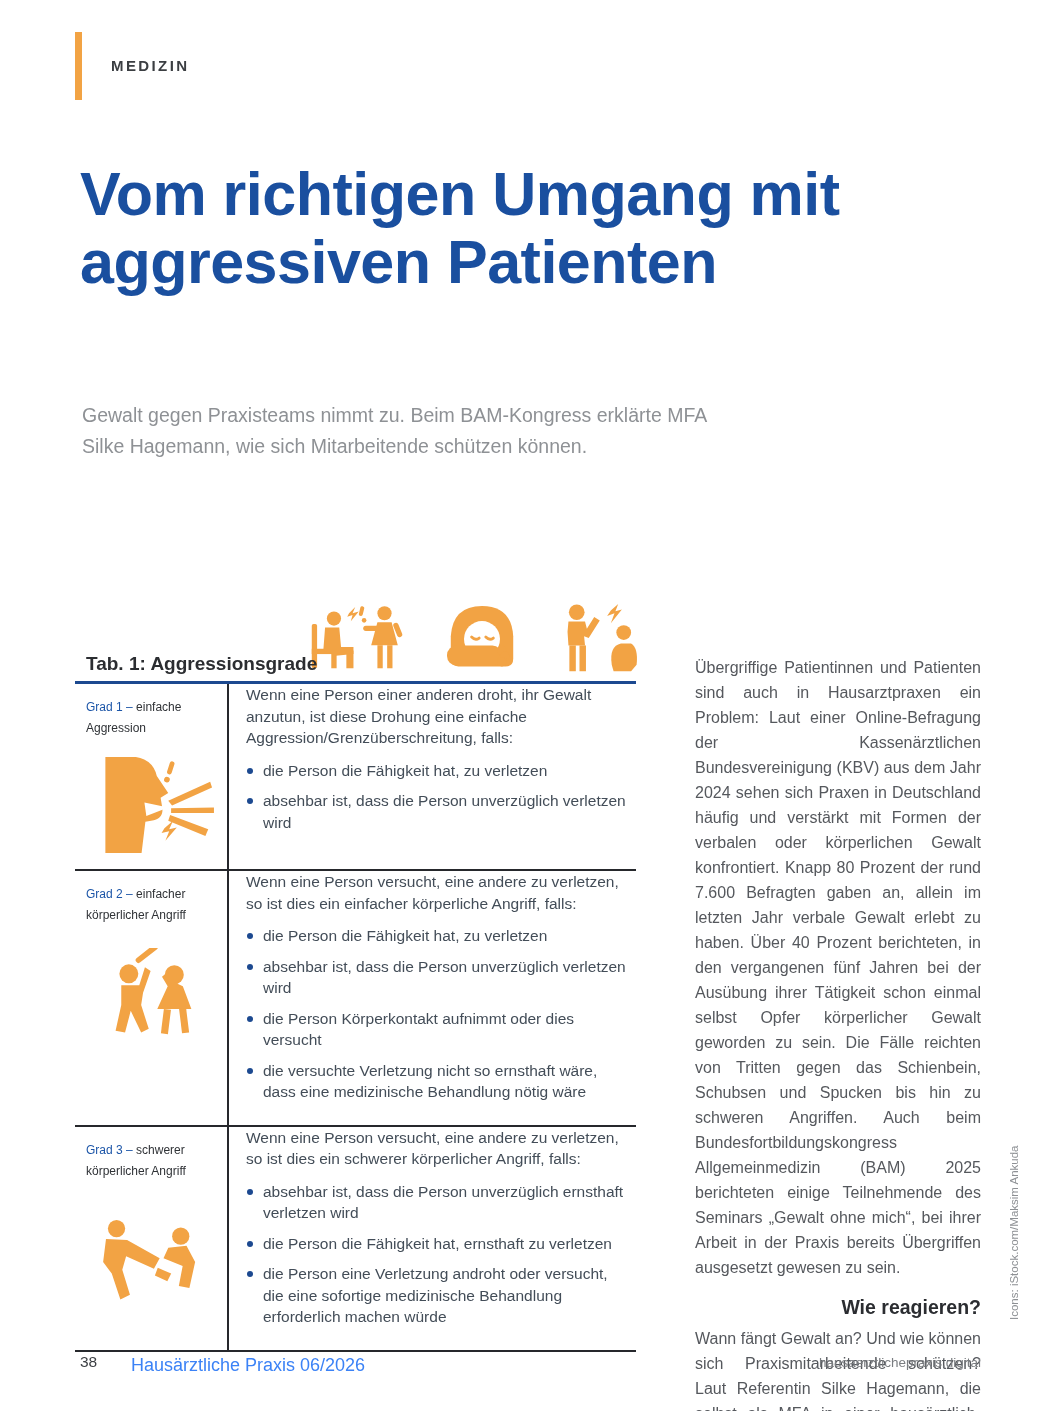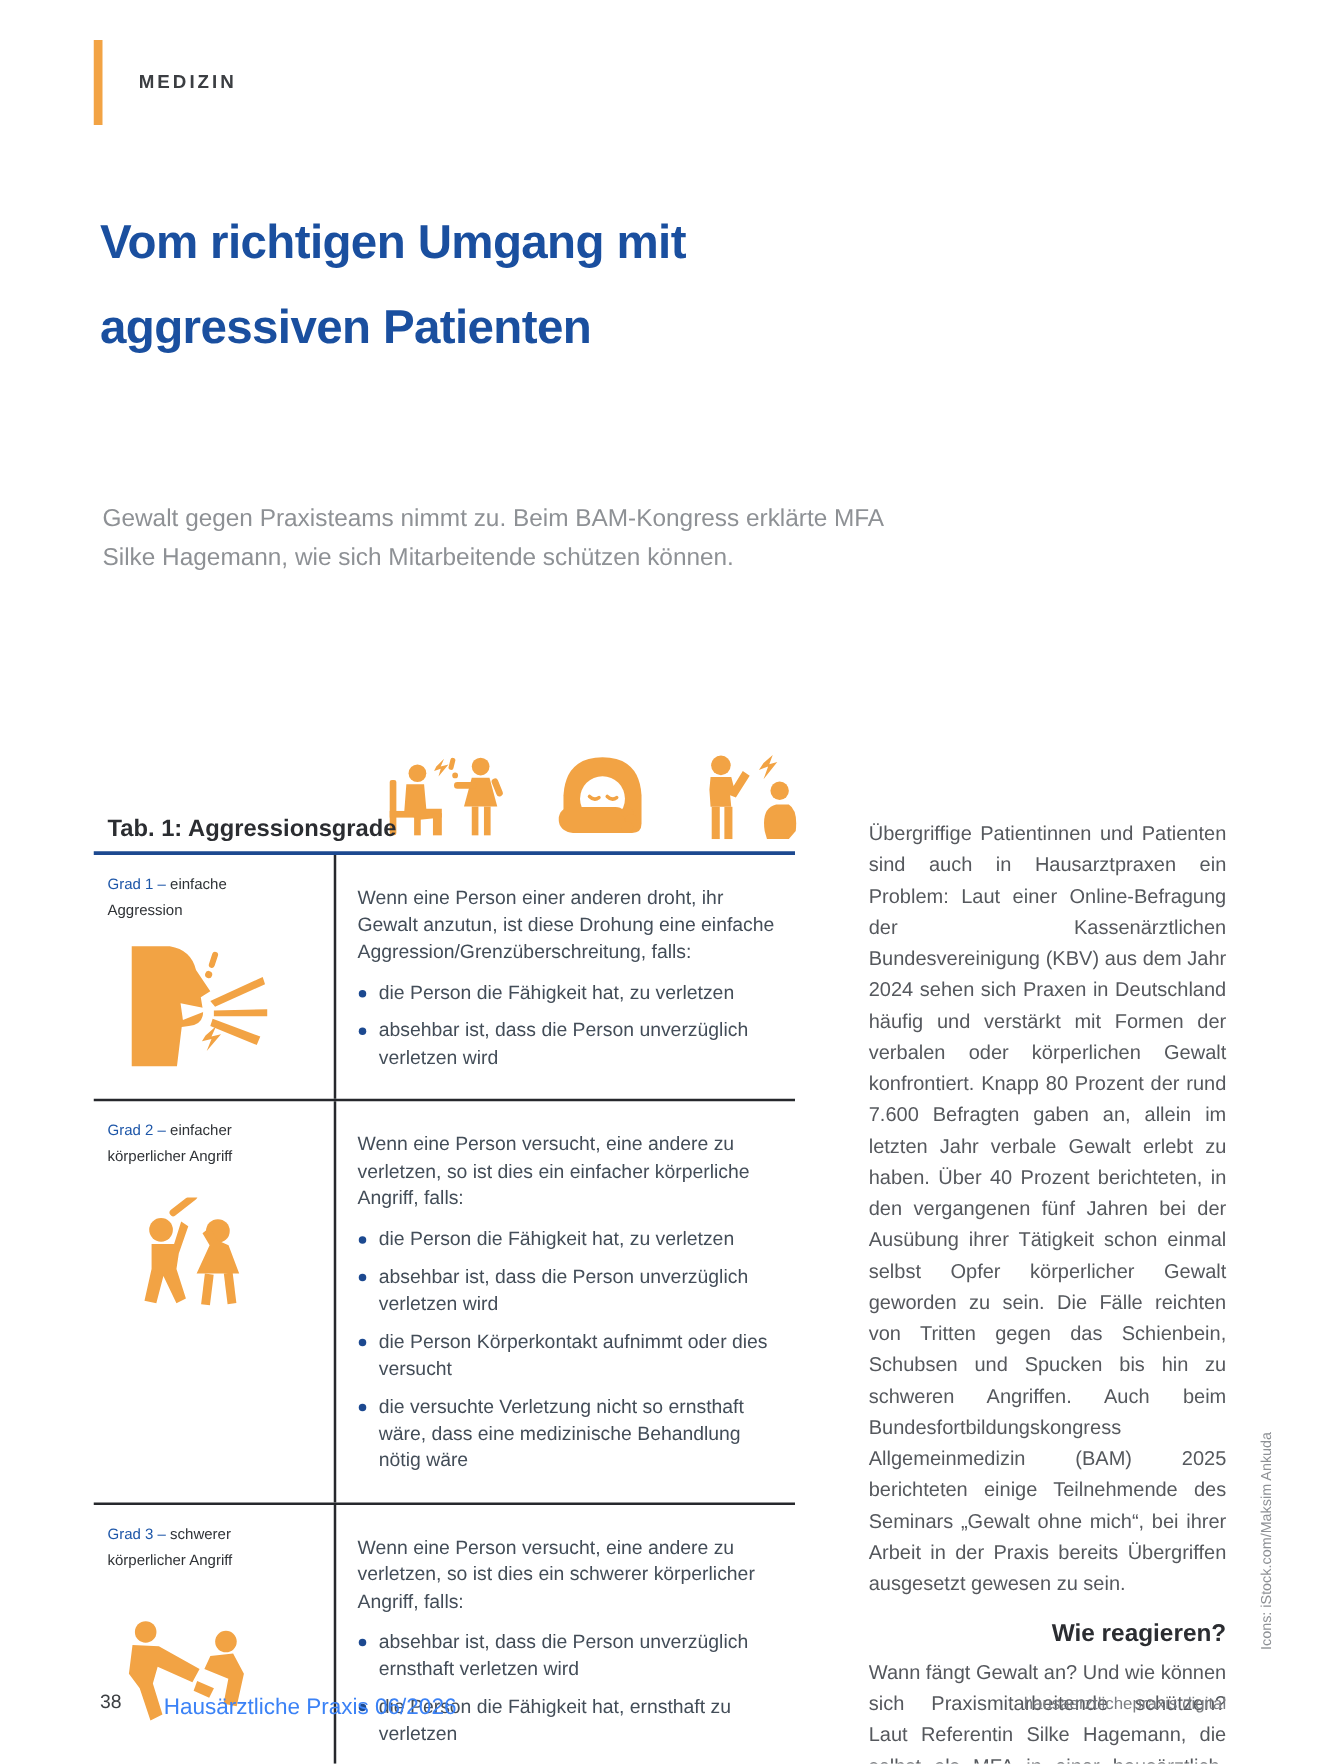--- a/index.html
+++ b/index.html
@@ -3,35 +3,35 @@
 <meta charset="utf-8">
 <style>
   * { margin:0; padding:0; box-sizing:border-box; }
   html,body { background:#ffffff; }
   body { font-family:"Liberation Sans", sans-serif; }
   .page { position:relative; width:1058px; height:1411px; background:#ffffff; overflow:hidden; }
 
   .accent-bar { position:absolute; left:75px; top:32px; width:7px; height:68px; background:#F2A344; }
   .kicker { position:absolute; left:111px; top:57px; font-size:15px; font-weight:700; letter-spacing:2.4px; color:#3b3e42; }
 
-  .title { position:absolute; left:80px; top:160px; width:880px; font-size:38px; line-height:68px; font-weight:700; color:#1A4F9F; letter-spacing:-0.5px; }
+  .title { position:absolute; left:80px; top:160px; width:880px; font-size:61px; line-height:68px; font-weight:700; color:#1A4F9F; letter-spacing:-0.5px; }
 
   .intro { position:absolute; left:82px; top:400px; width:630px; font-size:19.5px; line-height:31px; color:#8e9195; }
 
   .author-block { position:absolute; left:695px; top:566px; width:284px; padding-bottom:11px; border-bottom:3px solid #2E5FA3; font-size:14.5px; color:#5a5d61; }
 
   .header-icons { position:absolute; left:310px; top:596px; width:332px; height:78px; display:flex; justify-content:space-between; align-items:flex-end; }
   .header-icons svg { display:block; }
 
   .table-block { position:absolute; left:75px; top:653px; width:561px; }
   .table-title { font-size:19px; font-weight:700; color:#2b2d31; margin:0 0 6px 11px; }
   .tbl { border-top:3px solid #1C4990; }
   .row { display:flex; border-bottom:2px solid #26282c; }
   .cell-left { width:152px; padding:13px 6px 10px 11px; }
-  .cell-right { flex:1; border-left:2px solid #26282c; padding:24px 6px 13px 17px;margin-left:40px; }
+  .cell-right { flex:1; border-left:2px solid #26282c; padding:0 6px 13px 17px; }
   .row1 .cell-right { min-height:172px; } .row2 .cell-right { min-height:177px; } .row3 .cell-right { min-height:197px; }
   .grade-label { font-size:12px; font-weight:400; line-height:21px; }
   .grade-num { color:#1D56A8; }
   .grade-rest { color:#2f3236; }
   .row-icon { margin-top:16px; }
   .cell-text { font-size:15.5px; line-height:21.5px; color:#434d58; }
   .bullets { list-style:none; margin-top:11px; }
   .bullets li { position:relative; padding-left:17px; margin-bottom:9px; font-size:15.5px; line-height:21.5px; color:#434d58; }
   .bullets li::before { content:""; position:absolute; left:1px; top:8px; width:6px; height:6px; border-radius:50%; background:#1C4990; }
 

